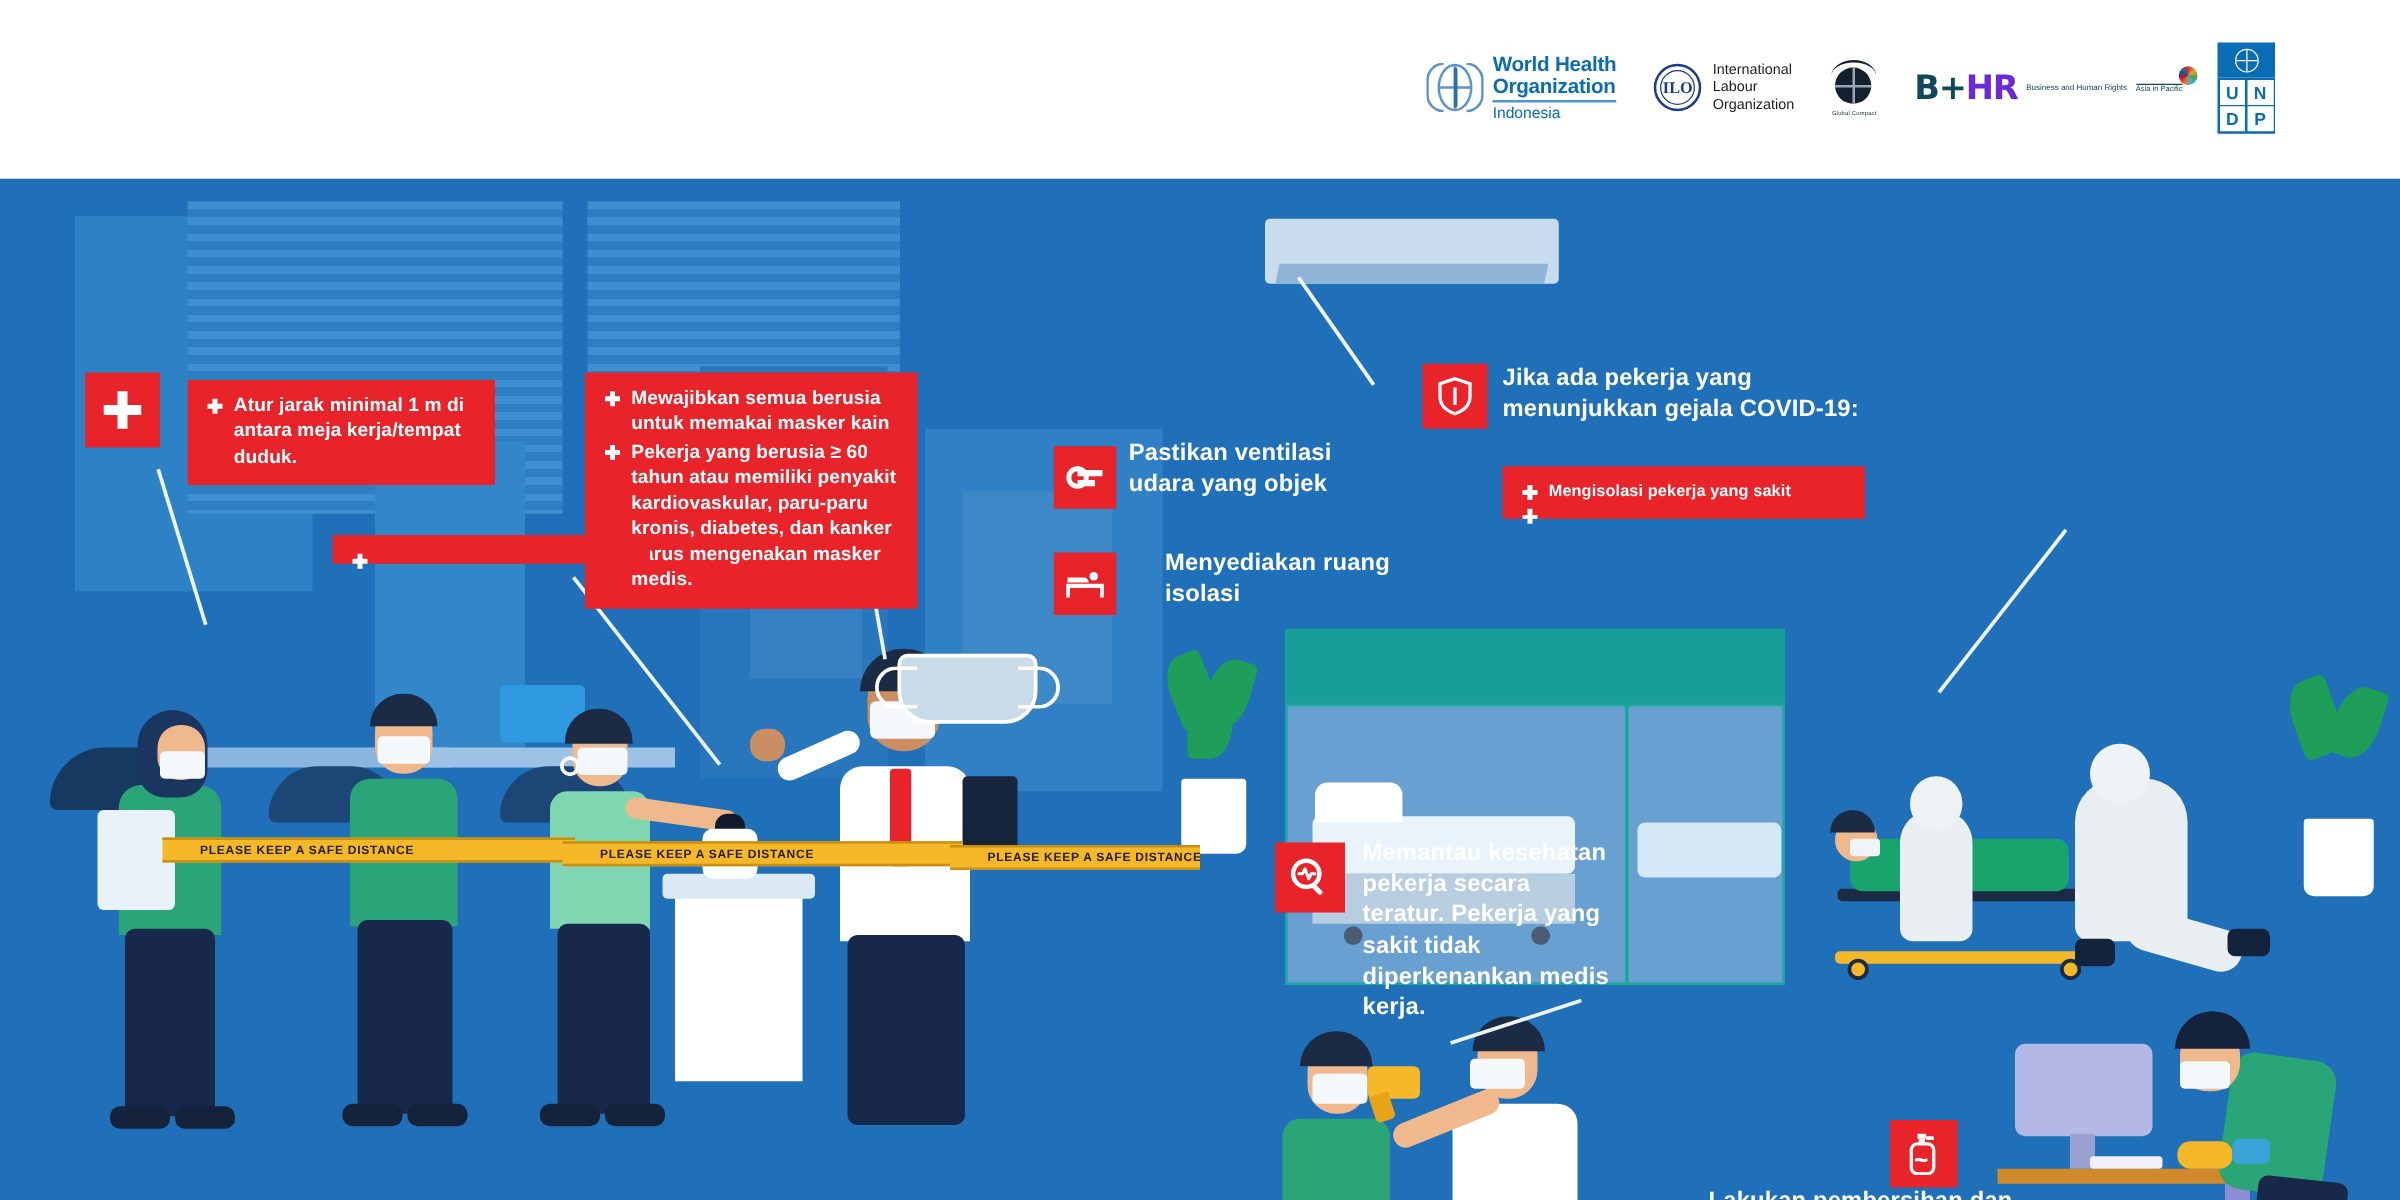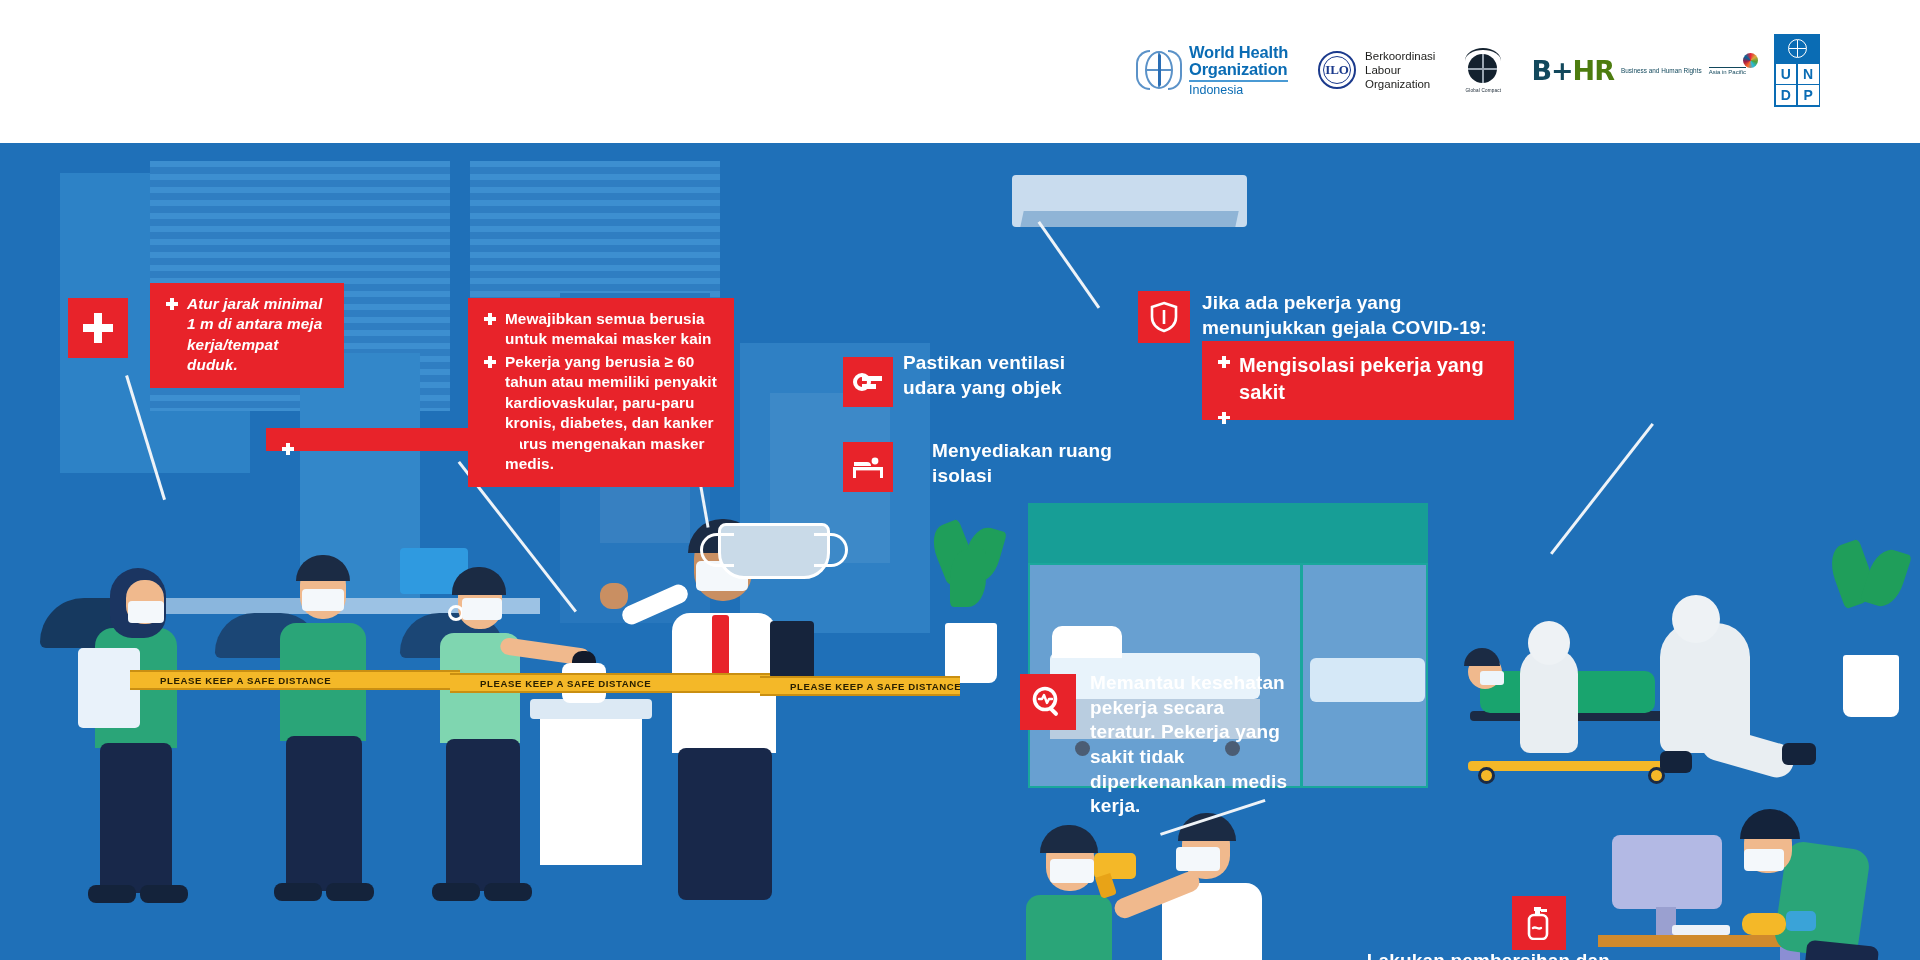--- a/index.html
+++ b/index.html
@@ -52,21 +52,21 @@
   .ungc-emb .gl:after{ content:""; position:absolute; top:50%; left:0; right:0;
         height:1.5px; margin-top:-.75px; background:#9aa6b2; }
   .ungc-emb .arcT { position:absolute; left:2px; right:2px; top:1px; height:13px;
         border-top:2px solid #13212e; border-radius:50%/100% 100% 0 0; }
   .ungc-emb .cap { position:absolute; left:0; right:0; bottom:0; text-align:center;
         font-size:4.6px; color:#13212e; letter-spacing:.2px; }
 
   .bhr { text-align:center; position:relative; }
   .bhr .big { font-size:27px; font-weight:bold; letter-spacing:-1px;
         font-family:"DejaVu Sans", sans-serif; }
-  .bhr .b { color:#12485c; } .bhr .plus { color:#12485c; } .bhr .hr { color:#4d7c0f; }
+  .bhr .b { color:#12485c; } .bhr .plus { color:#12485c; } .bhr .hr { color:#6d28d9; }
   .bhr .sub { font-size:6.4px; color:#12485c; margin-top:1px; }
   .bhr .sub2 { font-size:6px; color:#12485c; border-top:1px solid #12485c;
         display:inline-block; padding-top:1px; margin-top:1px; }
   .bhr .dots { position:absolute; right:-12px; top:-2px; width:15px; height:15px;
         border-radius:50%;
         background:conic-gradient(#e5243b,#dda63a,#4c9f38,#26bde2,#fd6925,#a21942,#00689d,#e5243b); }
 
   .undp { display:flex; flex-direction:column; width:46px; }
   .undp .top { background:#0a6cb4; height:28px; display:flex; align-items:center;
         justify-content:center; }
@@ -150,21 +150,21 @@
         </div>
       </div>
 
       <div class="logo">
         <div class="ilo-emb">
           <div class="ring"></div>
             <div class="ring2"></div>
           <div class="ilo-t">ILO</div>
         </div>
         <div class="ilo-txt">
-          <div>Berkoordinasi</div>
+          <div>International</div>
           <div>Labour</div>
           <div>Organization</div>
         </div>
       </div>
 
       <div class="logo">
         <div class="ungc-emb">
           <div class="arcT"></div>
             <div class="gl"></div>
           <div class="cap">Global Compact</div>
@@ -344,21 +344,21 @@
     <div class="leader" style="left:460px;top:318px;width:190px;transform:rotate(52deg);"></div>
     <div class="leader" style="left:1040px;top:78px;width:105px;transform:rotate(55deg);"></div>
     <div class="leader" style="left:1550px;top:410px;width:165px;transform:rotate(-52deg);"></div>
     <div class="leader" style="left:1160px;top:690px;width:110px;transform:rotate(-18deg);"></div>
 
     <div class="icon-sq" style="left:68px;top:155px;width:60px;height:60px;">
       <svg width="34" height="34" viewBox="0 0 34 34" aria-hidden="true">
         <path d="M13 2h8v11h11v8H21v11h-8V21H2v-8h11z" fill="#fff"></path>
       </svg>
     </div>
-    <div class="redbox" style="left:150px;top:140px;width:194px;font-style:italic;">
+    <div class="redbox" style="left:150px;top:161px;width:246px;">
       <ul>
         <li><span class="pc"></span><span>Atur jarak minimal 1 m di antara meja kerja/tempat duduk.</span></li>
       </ul>
     </div>
 
     <div class="redbox" style="left:468px;top:155px;width:266px;">
       <ul>
         <li><span class="pc"></span><span>Mewajibkan semua berusia untuk memakai masker kain</span></li>
         <li><span class="pc"></span><span>Pekerja yang berusia ≥ 60 tahun atau memiliki penyakit kardiovaskular, paru-paru kronis, diabetes, dan kanker harus mengenakan masker medis.</span></li>
       </ul>
@@ -391,21 +391,21 @@
     <div class="label" style="left:903px;top:296px;width:180px;margin-left:29px;">Menyediakan ruang isolasi</div>
 
     <div class="icon-sq" style="left:1138px;top:148px;width:52px;height:52px;">
       <svg width="28" height="32" viewBox="0 0 28 32" aria-hidden="true">
         <path d="M14 2 L26 6 v10 c0 8-6 12-12 14 C8 28 2 24 2 16 V6z" fill="none" stroke="#fff" stroke-width="2.6"></path>
         <rect x="12.7" y="9" width="2.6" height="14" fill="#fff"></rect>
       </svg>
     </div>
     <div class="label" style="left:1202px;top:148px;width:310px;">Jika ada pekerja yang menunjukkan gejala COVID-19:</div>
 
-    <div class="redbox" style="left:1202px;top:198px;width:312px;font-size:20px;">
+    <div class="redbox" style="left:1202px;top:230px;width:290px;font-size:13px;">
       <ul>
         <li><span class="pc"></span><span>Mengisolasi pekerja yang sakit</span></li>
         <li><span class="pc"></span></li>
       </ul>
     </div>
 
     <div class="icon-sq" style="left:1020px;top:531px;width:56px;height:56px;">
       <svg width="34" height="34" viewBox="0 0 34 34" aria-hidden="true">
         <circle cx="14" cy="14" r="10.5" fill="none" stroke="#fff" stroke-width="3.6"></circle>
         <path d="M8 14h3l2-4 3 8 2-4h3" fill="none" stroke="#fff" stroke-width="2.4" stroke-linecap="round" stroke-linejoin="round"></path>

